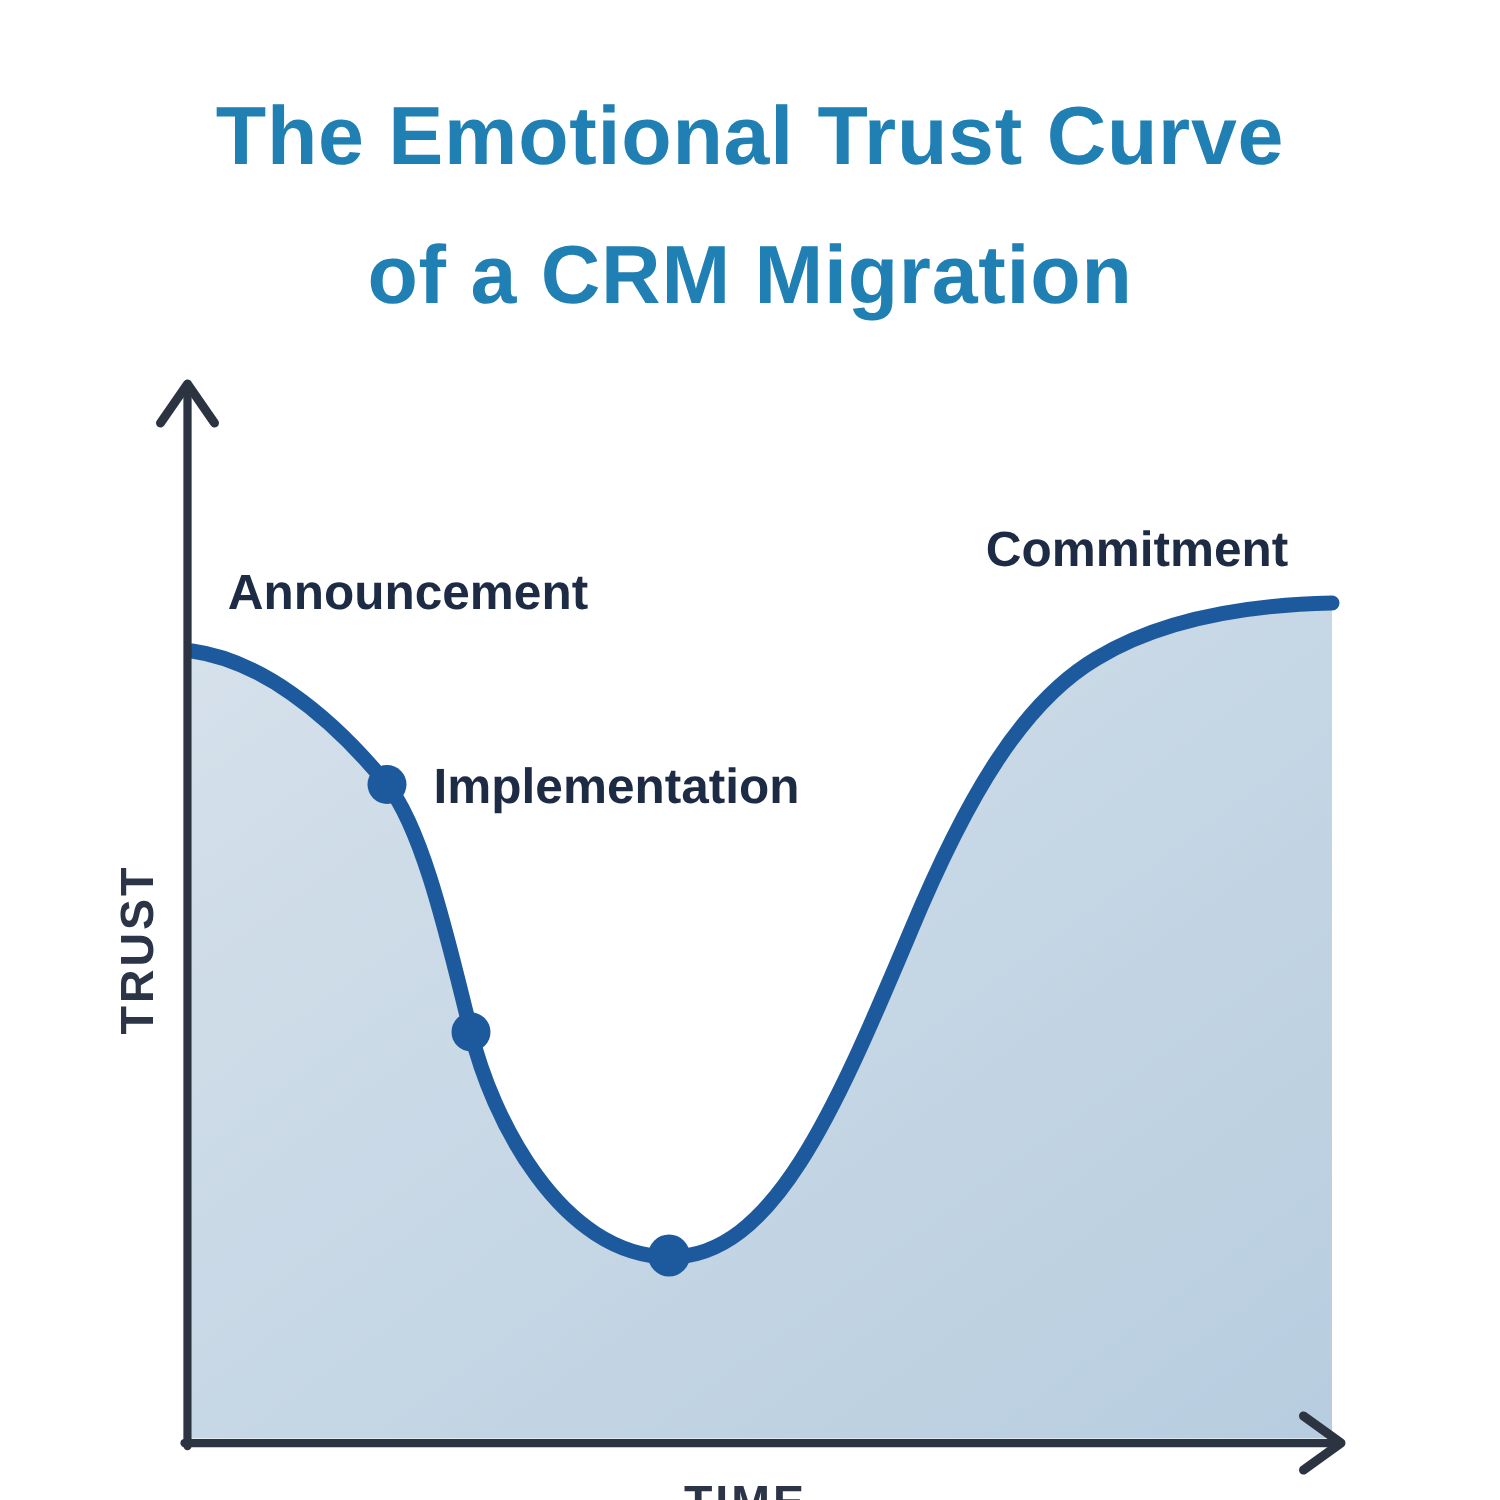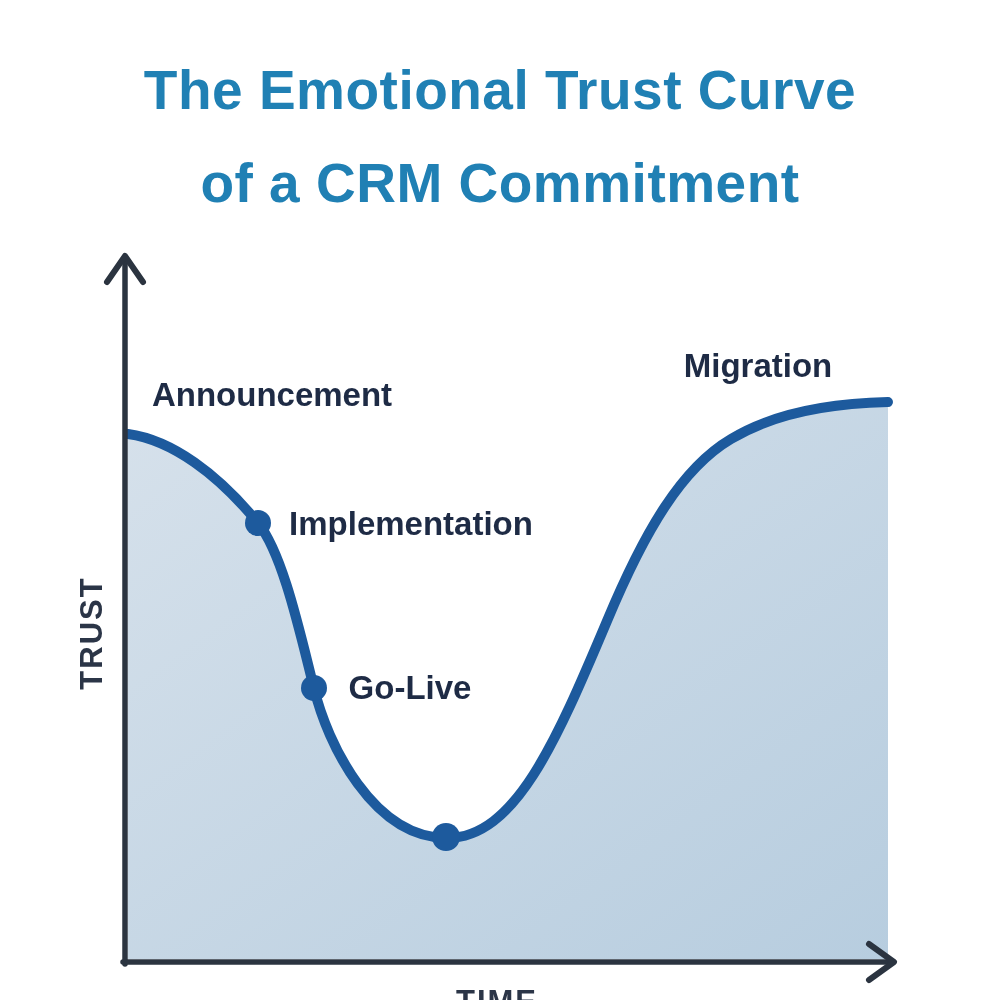--- a/index.html
+++ b/index.html
@@ -64,21 +64,21 @@
     left: 0;
     top: 0;
   }
 </style>
 </head>
 <body>
 
 <div class="canvas">
 
   <div class="title-line l1">The Emotional Trust Curve</div>
-  <div class="title-line l2">of a CRM Commitment</div>
+  <div class="title-line l2">of a CRM Migration</div>
 
   <svg class="plot" width="1000" height="1000" viewBox="0 0 1000 1000">
     <defs>
       <linearGradient id="areaGrad" x1="0" y1="0" x2="1" y2="1">
         <stop offset="0" stop-color="#d6e1eb"></stop>
         <stop offset="1" stop-color="#b7cddf"></stop>
       </linearGradient>
     </defs>
 
     <path d="M 128 398
@@ -106,22 +106,21 @@
     <polyline points="107,246 125,220 143,246" fill="none" stroke="#2b3440" stroke-width="6" stroke-linecap="round" stroke-linejoin="round"></polyline>
 
     <line x1="123" y1="926" x2="890" y2="926" stroke="#2b3440" stroke-width="5.5" stroke-linecap="round"></line>
     <polyline points="869,908 894,926 869,944" fill="none" stroke="#2b3440" stroke-width="6" stroke-linecap="round" stroke-linejoin="round"></polyline>
   </svg>
 
   <div class="stage-label lbl-implementation">Implementation</div>
 
   <div class="stage-label lbl-announcement">Announcement</div>
 
-  <div class="stage-label lbl-golive">Go-Live</div>
 
 
-  <div class="stage-label lbl-commitment">Migration</div>
+  <div class="stage-label lbl-commitment">Commitment</div>
 
   <div class="axis-label trust">TRUST</div>
 
   <div class="axis-label time">TIME</div>
 
 </div>
 
 </body></html>

